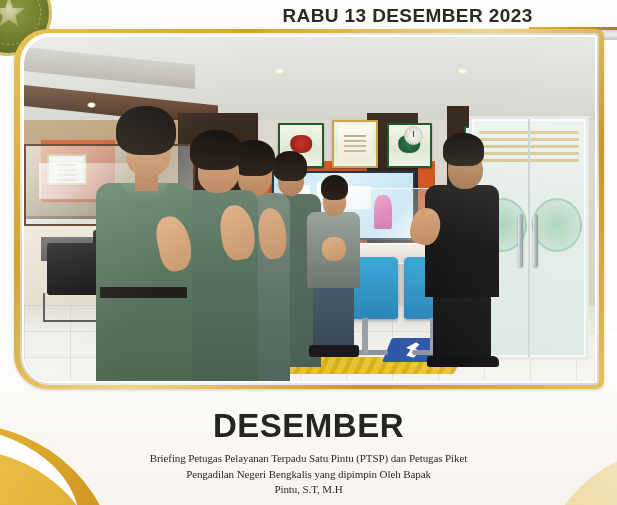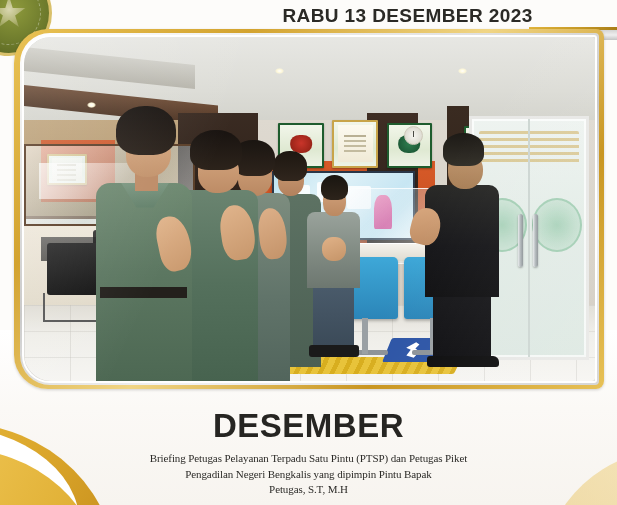--- a/index.html
+++ b/index.html
@@ -777,18 +777,18 @@
 
     <div class="photo-sheen"></div>
   </div>
 
   <div class="frame-white"></div>
 
   <div class="caption">
     <div class="title">DESEMBER</div>
     <div class="sub">
       <div>Briefing Petugas Pelayanan Terpadu Satu Pintu (PTSP) dan Petugas Piket</div>
-      <div>Pengadilan Negeri Bengkalis yang dipimpin Pintu Bapak</div>
-      <div>Petugas, S.T, M.H</div>
+      <div>Pengadilan Negeri Bengkalis yang dipimpin Oleh Bapak</div>
+      <div>Pintu, S.T, M.H</div>
     </div>
   </div>
 
 </div>
 
 </body></html>

